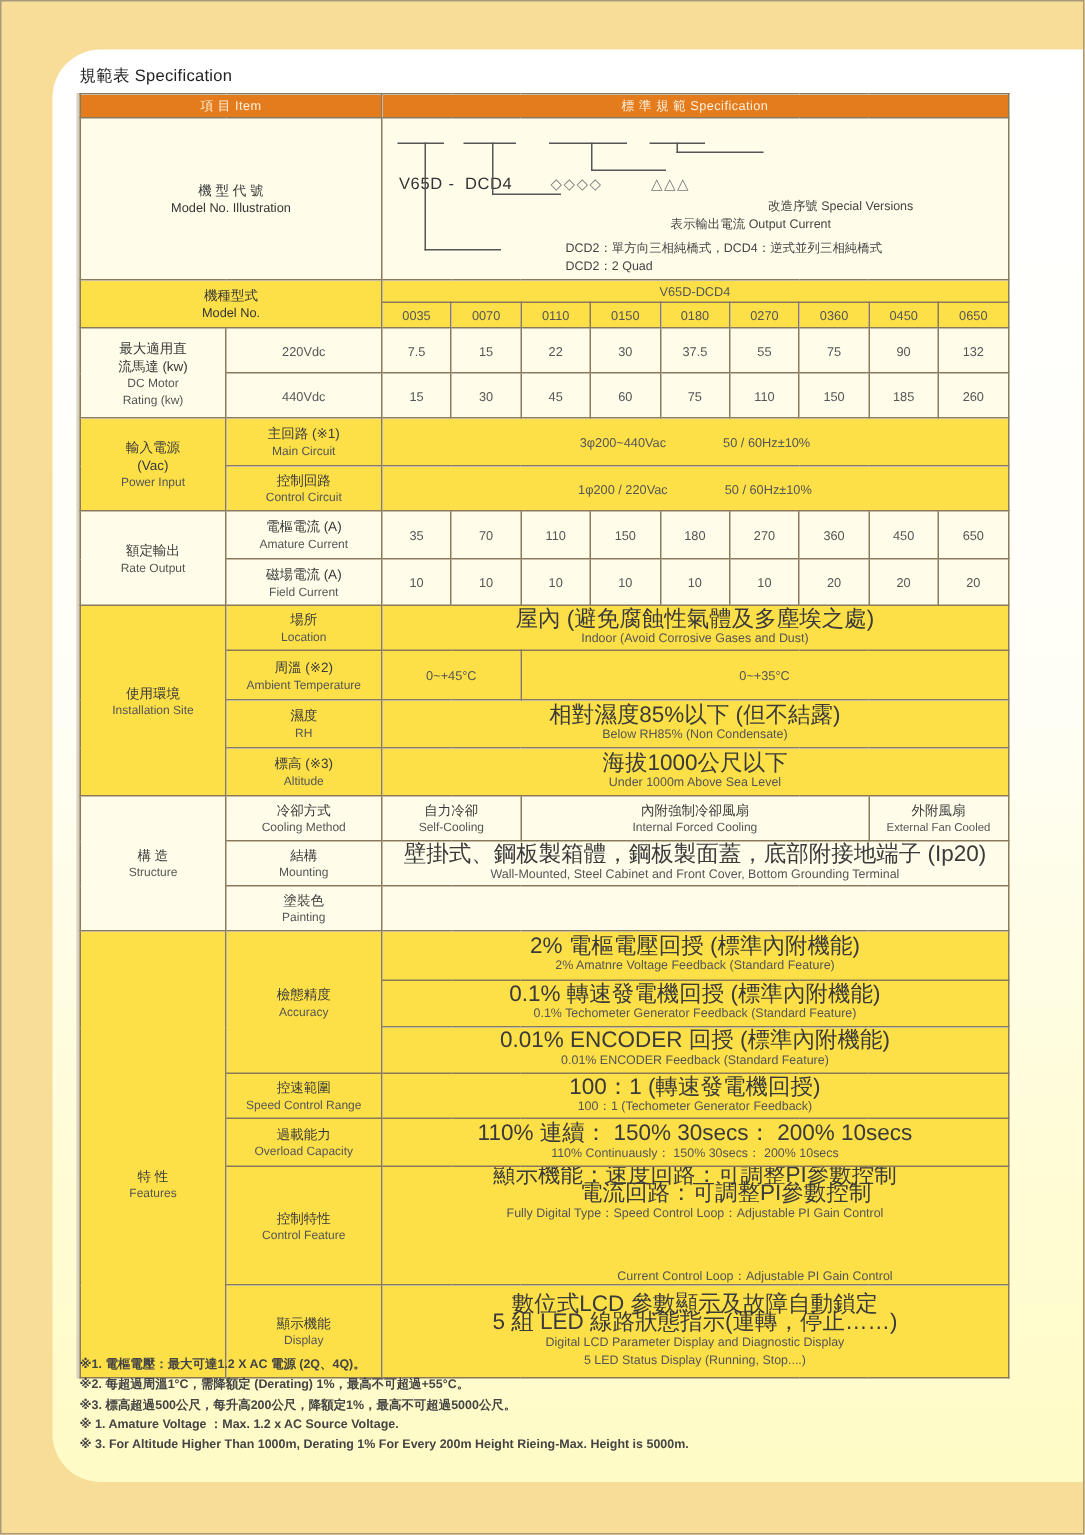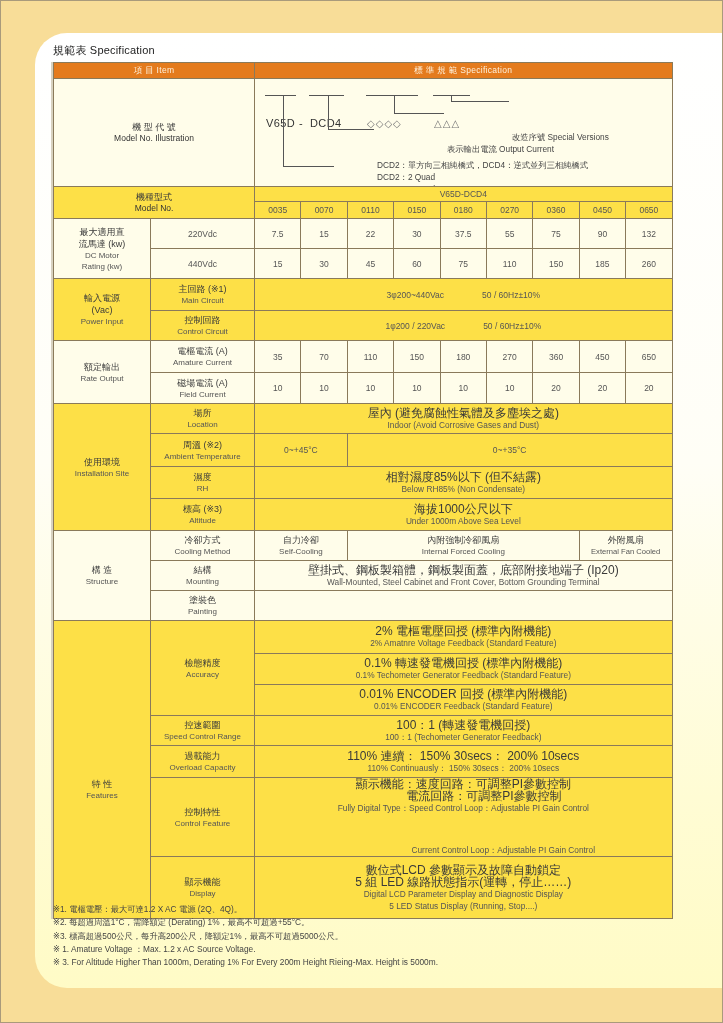--- a/index.html
+++ b/index.html
@@ -14,32 +14,32 @@
              box-shadow:-2px 0 0 #d8d2c0;}
   table.spec td{border:1px solid #8a7a5a;padding:0;text-align:center;vertical-align:middle;overflow:hidden;}
   .hdr td{background:#E47B1D;color:#FFF1DC;font-size:8.5px;height:15px;letter-spacing:0.3px;}
   .y td{background:#fde047;}
   .c td{background:#FFFDEA;}
   .zh{display:block;font-size:9px;color:#3a3a3a;line-height:12px;white-space:pre-line;}
   .en{display:block;font-size:8px;color:#555;line-height:11px;white-space:pre-line;}
   .val{font-size:8.5px;color:#555;}
   td.left{text-align:left;padding-left:4px;}
   .ln{display:block;font-size:8.3px;line-height:12px;white-space:nowrap;}
-  .ln.zhc{color:#3a3a3a;font-size:12px;}
+  .ln.zhc{color:#3a3a3a;font-size:15px;}
   .ln.enc{color:#555;}
   .ind1{padding-left:41px;}
   .ind2{padding-left:80px;margin-top:30px;}
   .gap{display:inline-block;width:38px;}
   .diag{position:relative;height:106px;width:100%;}
   .diag .t{position:absolute;white-space:nowrap;font-size:8.3px;color:#444;line-height:11px;margin-top:36px;}
   .diag .code{font-size:11px;color:#333;top:3px;letter-spacing:0.4px;}
   .diag .sym{font-size:10px;color:#777;top:3px;letter-spacing:1px;}
   .hl{position:absolute;height:1px;background:#555;}
   .vl{position:absolute;width:1px;background:#555;}
-  .notes{position:absolute;left:53px;top:903px;}
+  .notes{position:absolute;left:53px;top:903px;font-weight:bold;}
   .notes div{font-size:8.3px;color:#444;line-height:13.3px;white-space:nowrap;}
 </style>
 </head>
 <body>
 
 <div class="card"></div>
 <div class="page-title">規範表 Specification</div>
 
 <table class="spec">
   <colgroup>

